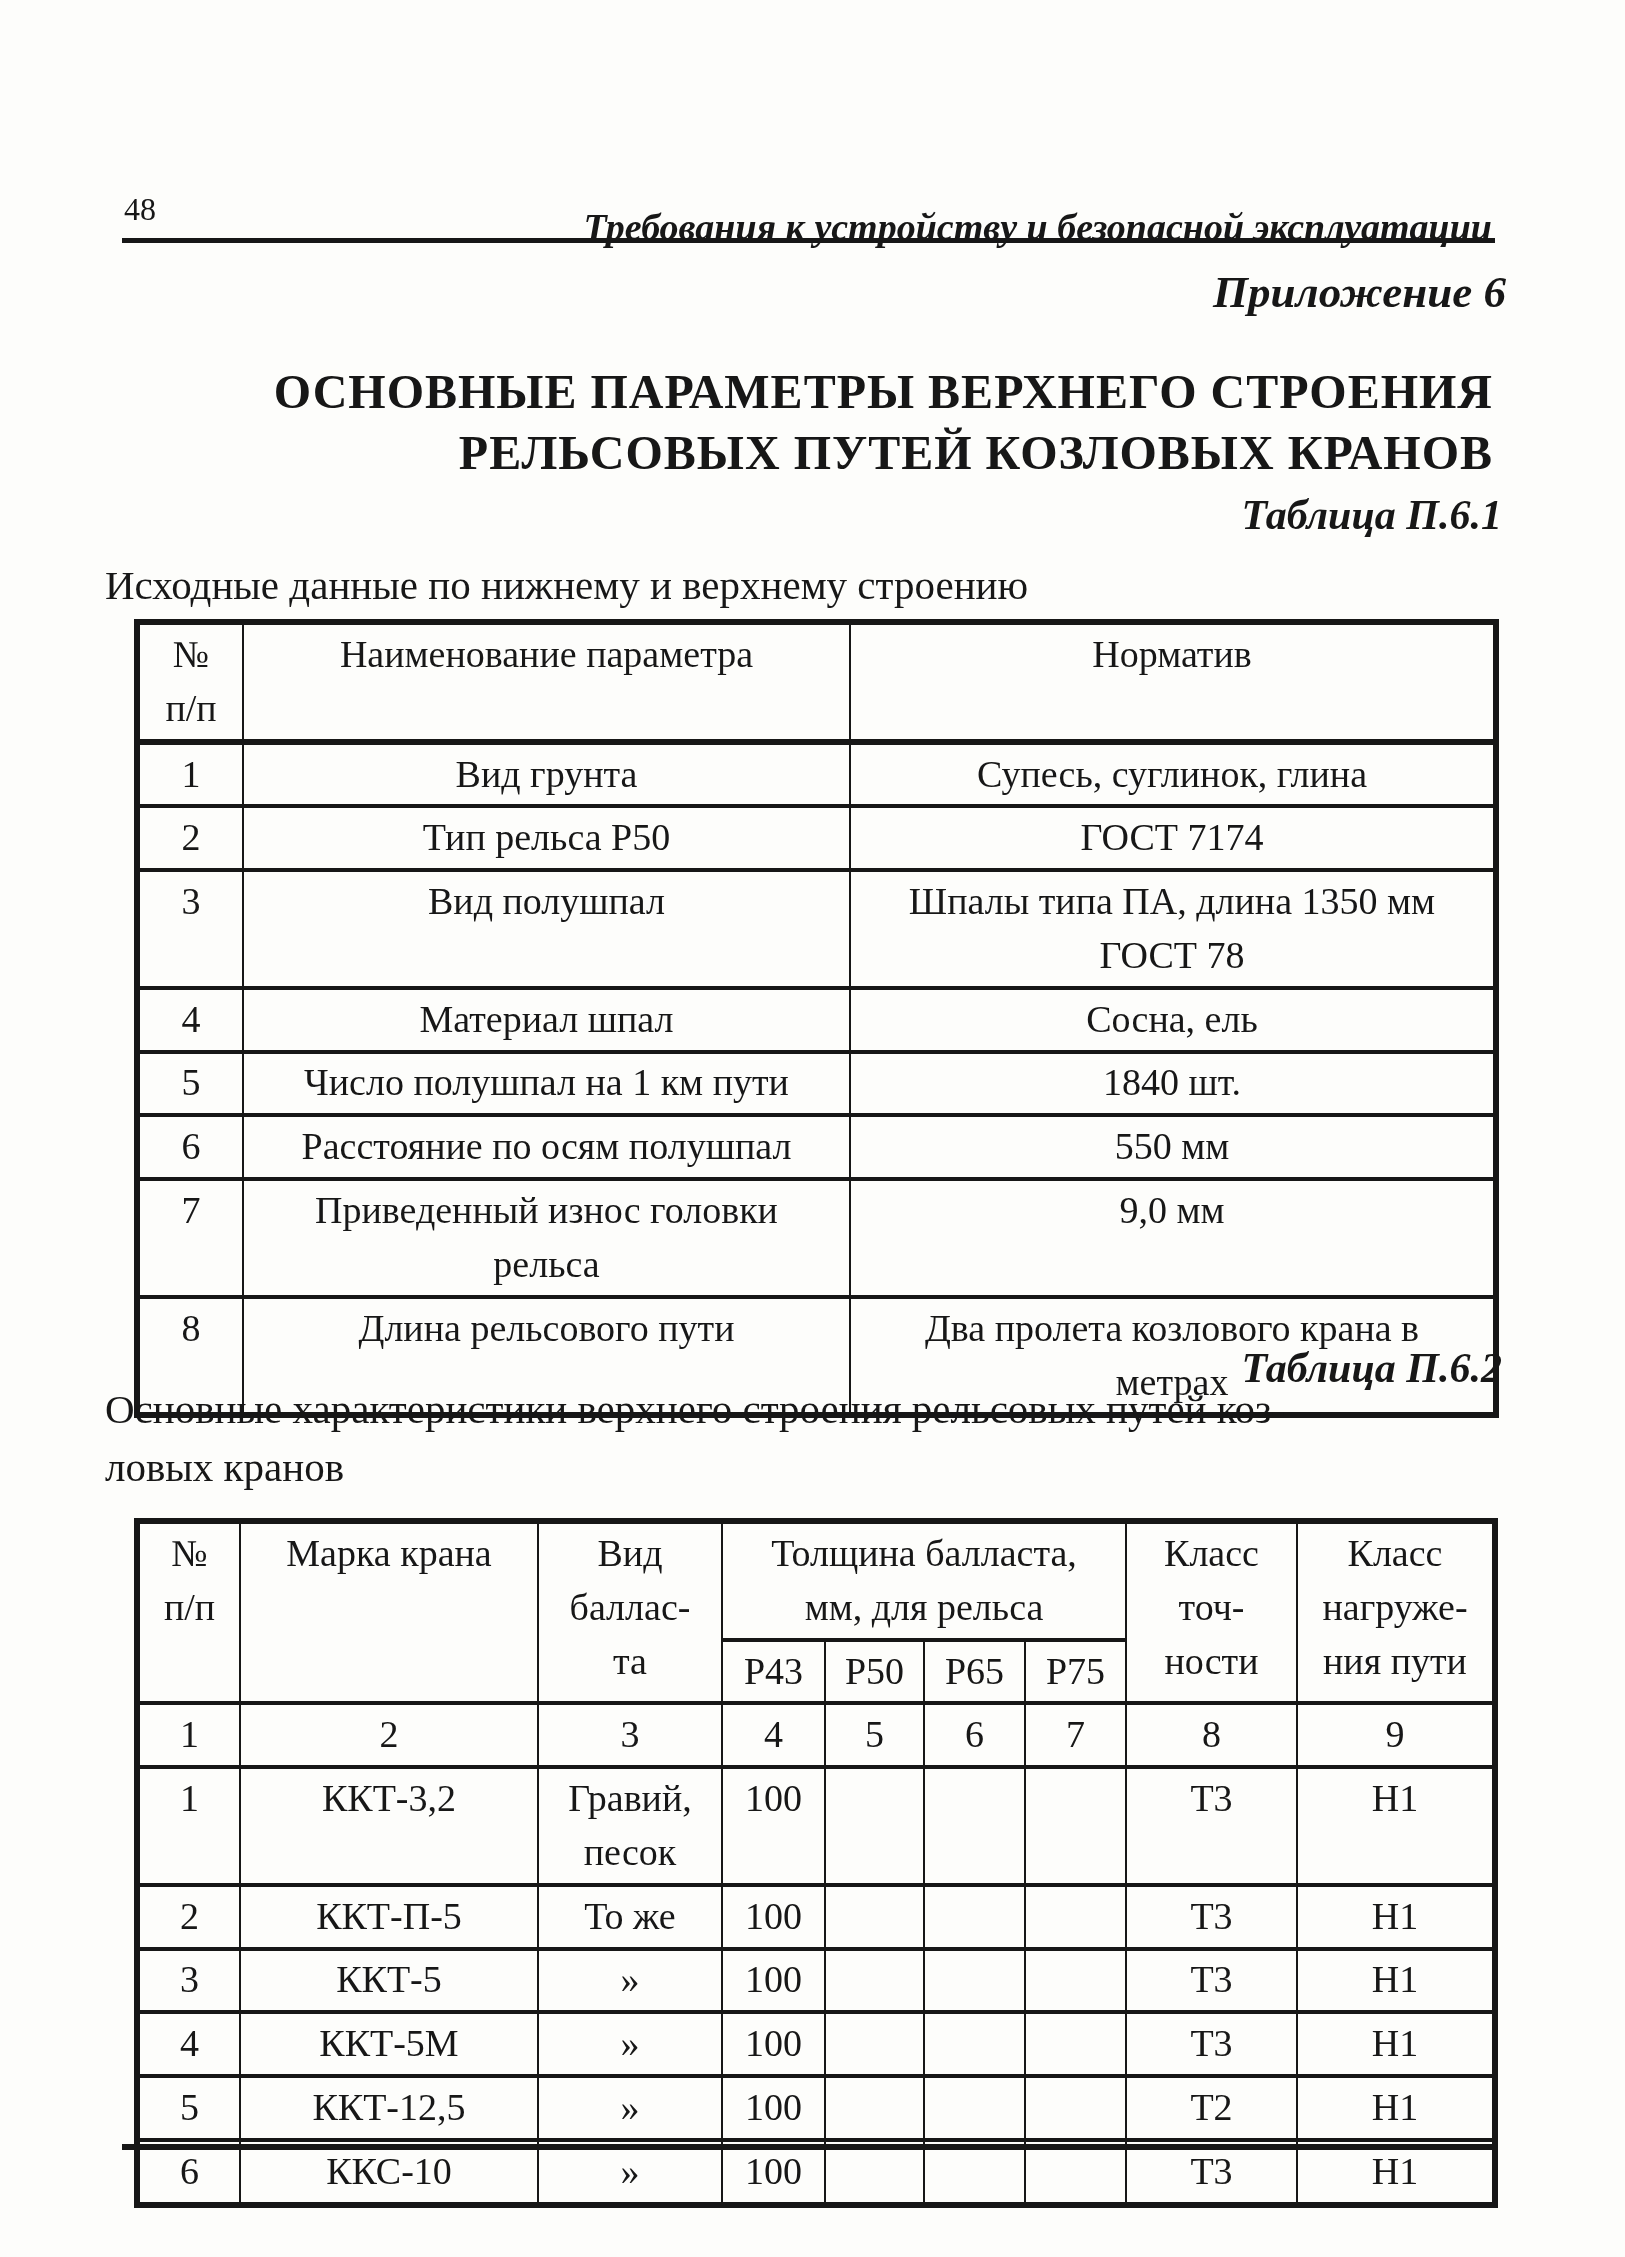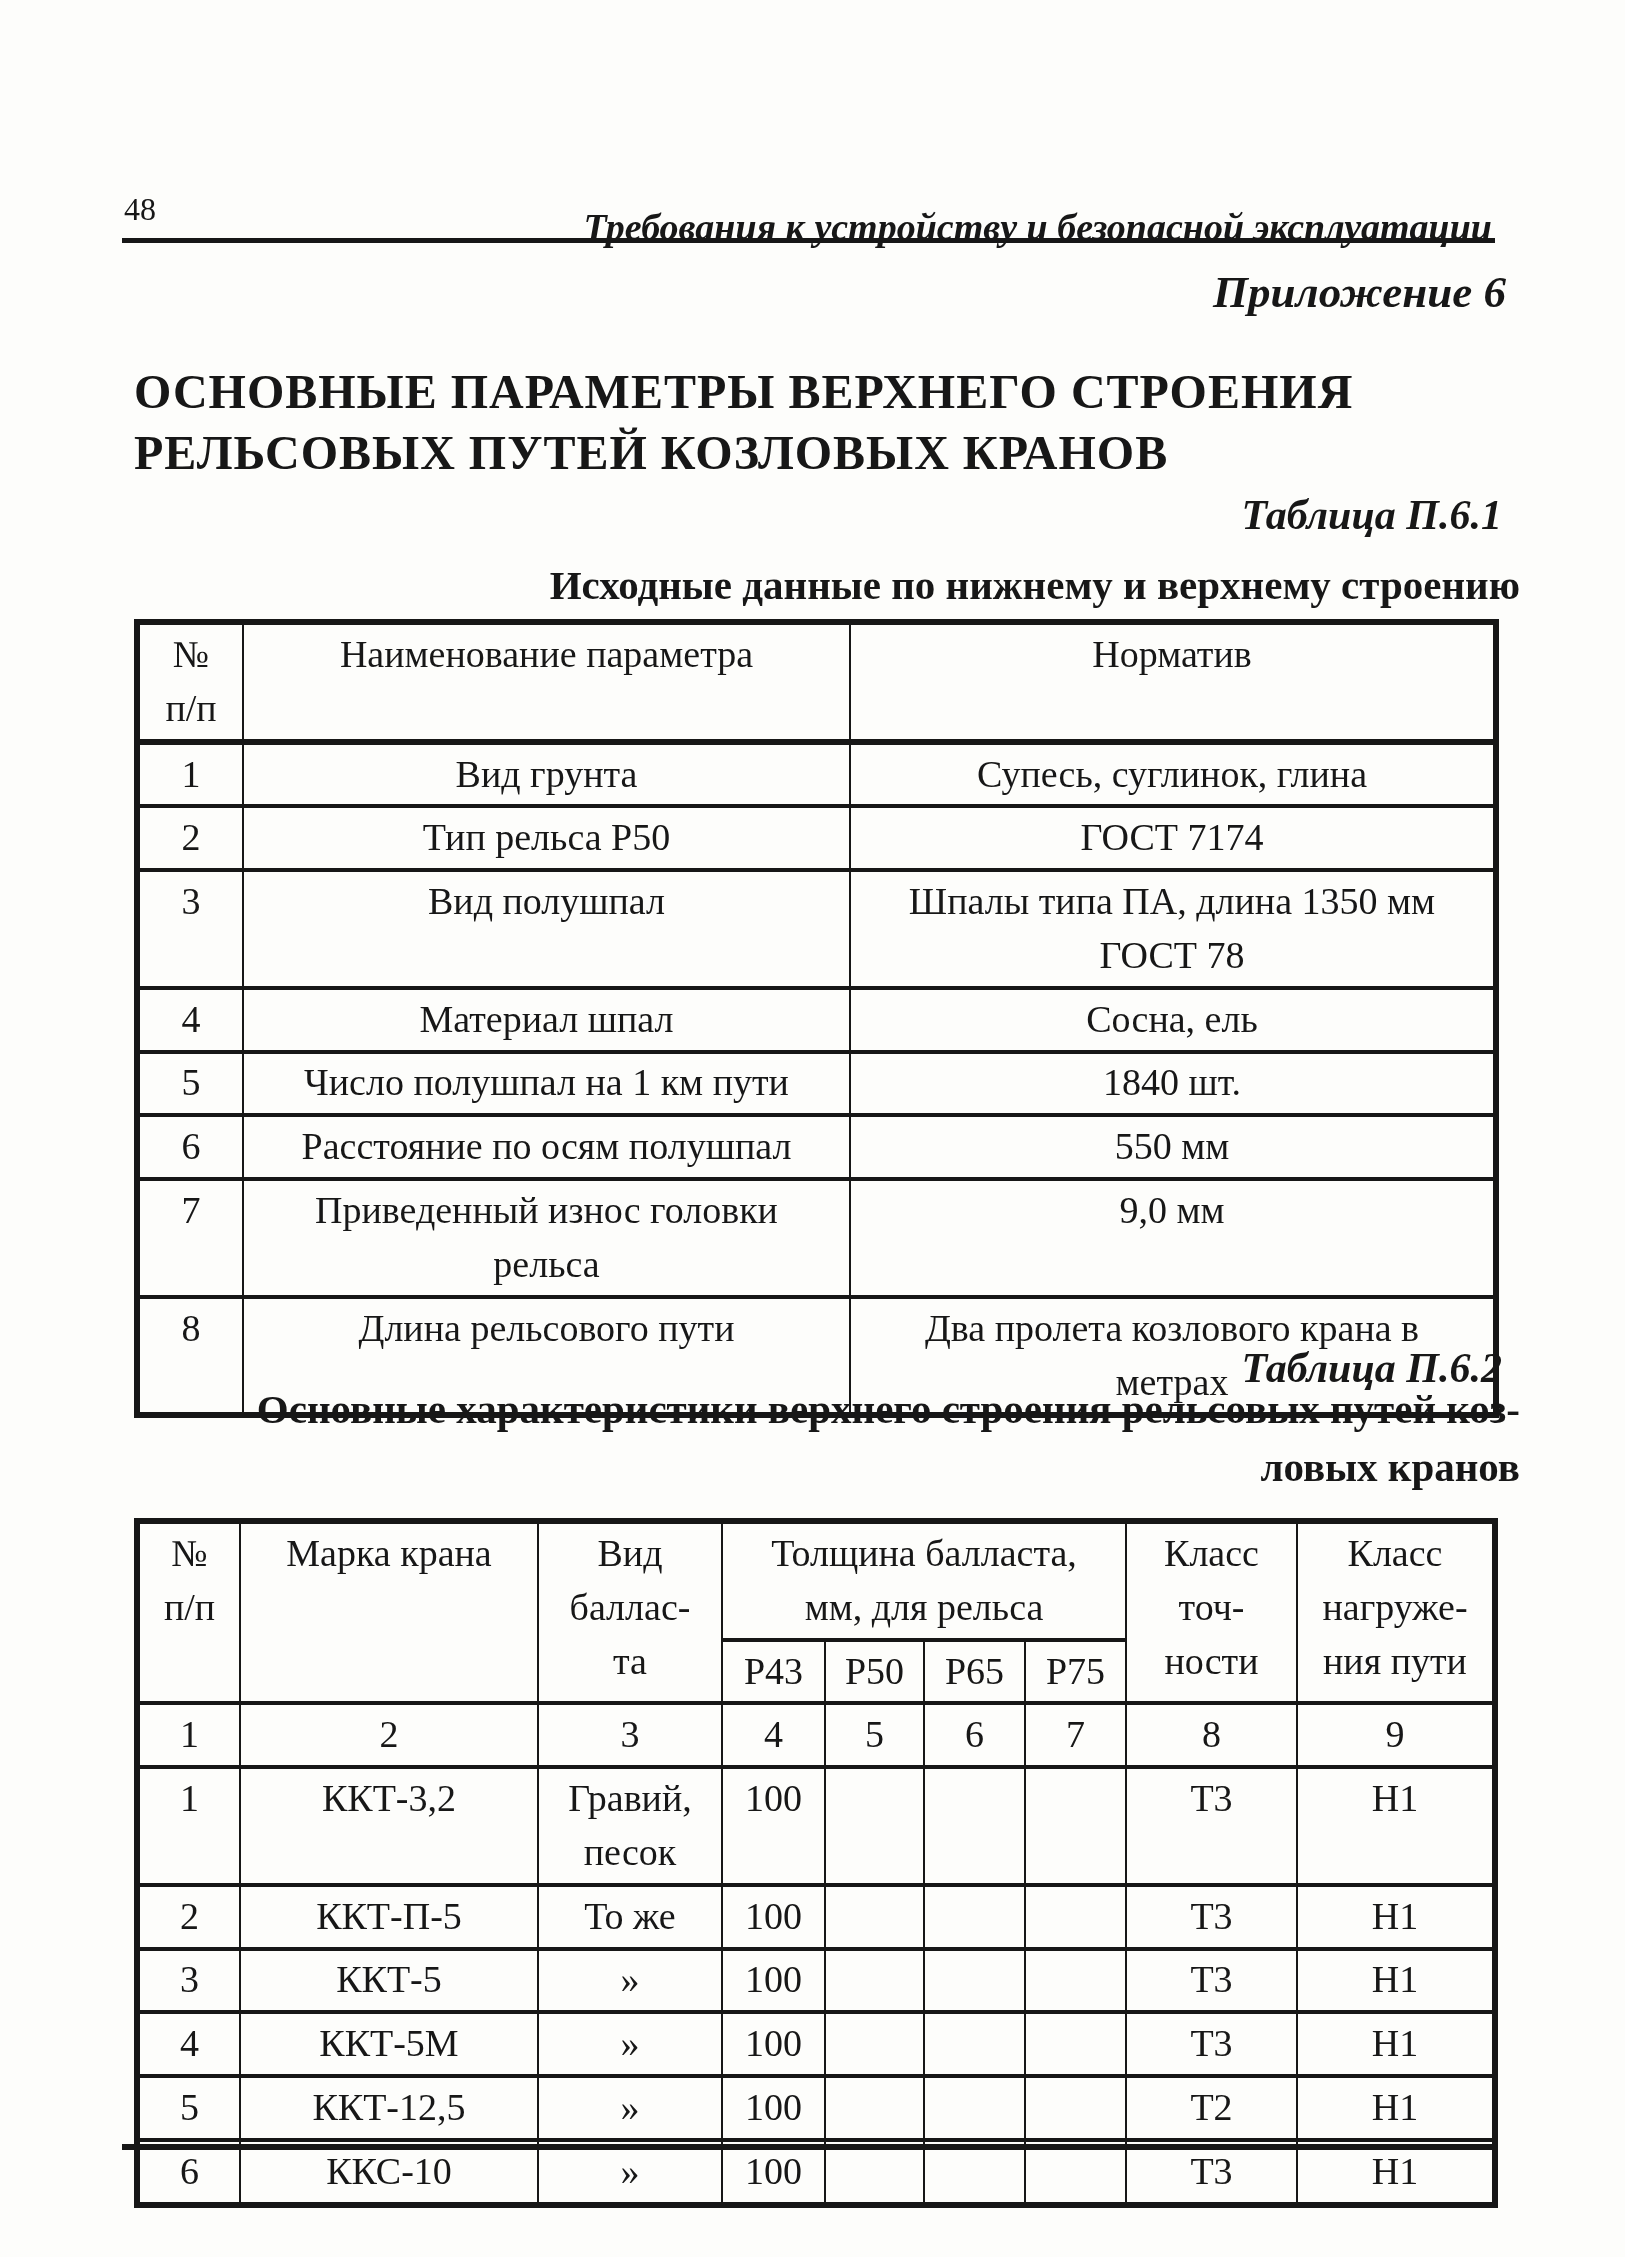--- a/index.html
+++ b/index.html
@@ -32,34 +32,34 @@
     background:var(--ink);
   }
 
   
   .appendix{
     position:absolute;right:120px;top:266px;
     font-size:45px;font-style:italic;font-weight:bold;
   }
   .main-title{
     position:absolute;left:134px;top:361px;width:1359px;
-    text-align:left;
+    text-align:right;
     font-size:48px;font-weight:bold;line-height:1.28;
     letter-spacing:1px;
   }
   .tbl-caption{
     position:absolute;right:124px;
     font-size:42px;font-style:italic;font-weight:bold;
   }
   .t1-caption{top:491px;}
   .t2-caption{top:1344px;}
   .tbl-subtitle{
     position:absolute;left:105px;width:1415px;
-    text-align:right;
-    font-size:41px;font-weight:bold;line-height:1.42;
+    text-align:left;
+    font-size:41px;font-weight:normal;line-height:1.42;
   }
   .t1-subtitle{top:556px;}
   .t2-subtitle{top:1380px;}
 
   
   table.doc-table{
     position:absolute;left:134px;width:1359px;
     border-collapse:collapse;table-layout:fixed;
     border:6.7px solid var(--ink);
   }

